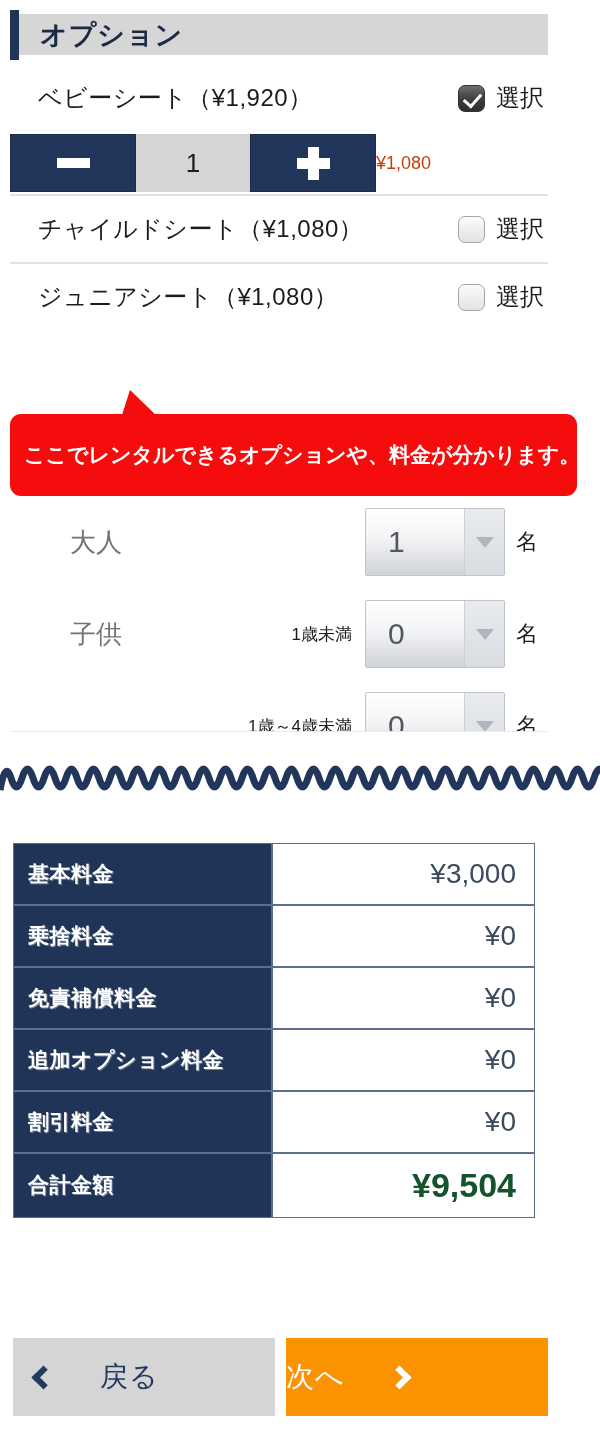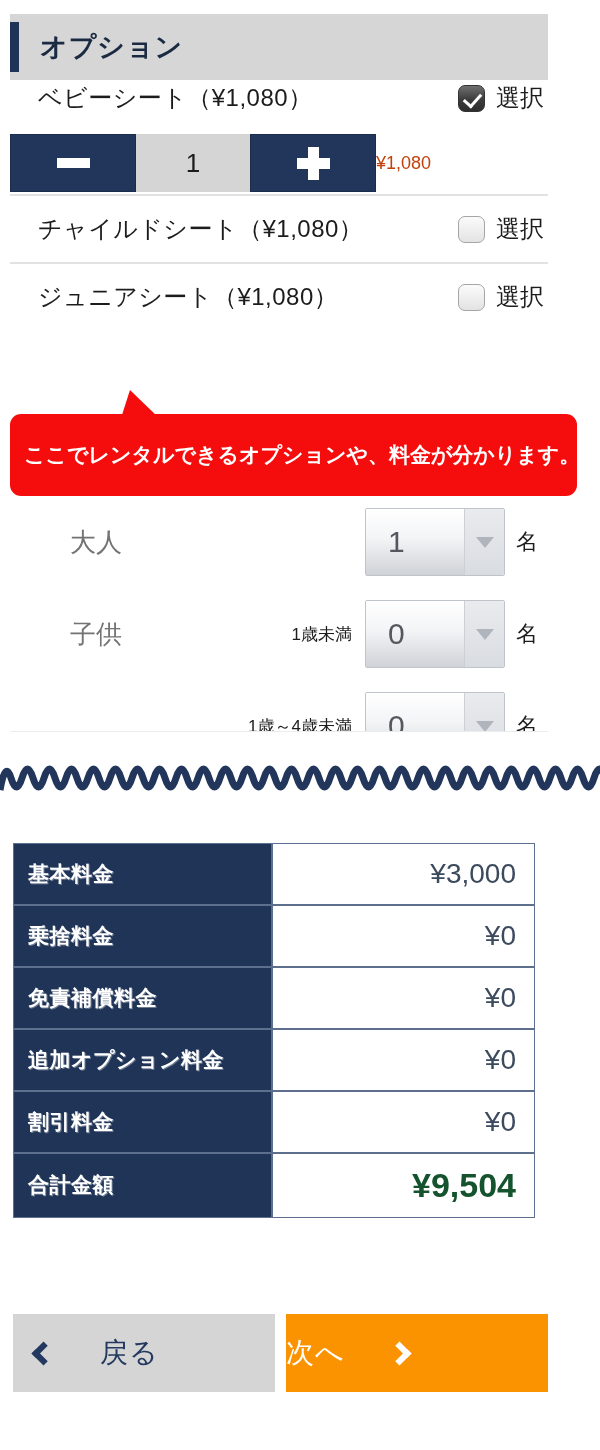--- a/index.html
+++ b/index.html
@@ -12,21 +12,21 @@
     color: #1d1d1d;
     overflow: hidden;
   }
 
   .page { position: relative; width: 600px; height: 1450px; }
 
   
   .section-header {
     position: absolute;
     left: 10px; top: 14px;
-    width: 538px; height: 66px;
+    width: 538px; height: 41px;
     background: #d6d6d6;
     display: flex; align-items: center;
   }
   .section-header-accent {
     width: 9px; height: 50px;
     background: #1f3457;
     flex: 0 0 9px;
   }
   .section-header-title {
     font-size: 27px;
@@ -298,20 +298,21 @@
     left: 13px; top: 1314px;
     width: 535px;
     display: flex;
     gap: 11px;
   }
   .nav-btn {
     height: 78px;
     display: flex;
     align-items: center;
     flex: 0 0 262px;
+    margin-top: 24px;
   }
   .nav-btn.back {
     background: #d5d5d5;
     justify-content: flex-start;
     padding-left: 22px;
     gap: 48px;
   }
   .nav-btn.next {
     background: #fb9300;
     justify-content: flex-start;
@@ -346,21 +347,21 @@
 <div class="page">
 
   <div class="section-header">
     <div class="section-header-accent"></div>
     <div class="section-header-title">オプション</div>
   </div>
 
   <div class="option-block">
 
     <div class="option-row">
-      <span class="option-label">ベビーシート（¥1,080）</span>
+      <span class="option-label">ベビーシート（¥1,920）</span>
       <span class="option-select">
         <span class="checkbox checked"></span>
         <span class="checkbox-text">選択</span>
       </span>
     </div>
 
     <div class="stepper-row">
       <div class="stepper">
         <div class="stepper-btn">
           <span class="glyph-minus"></span>

